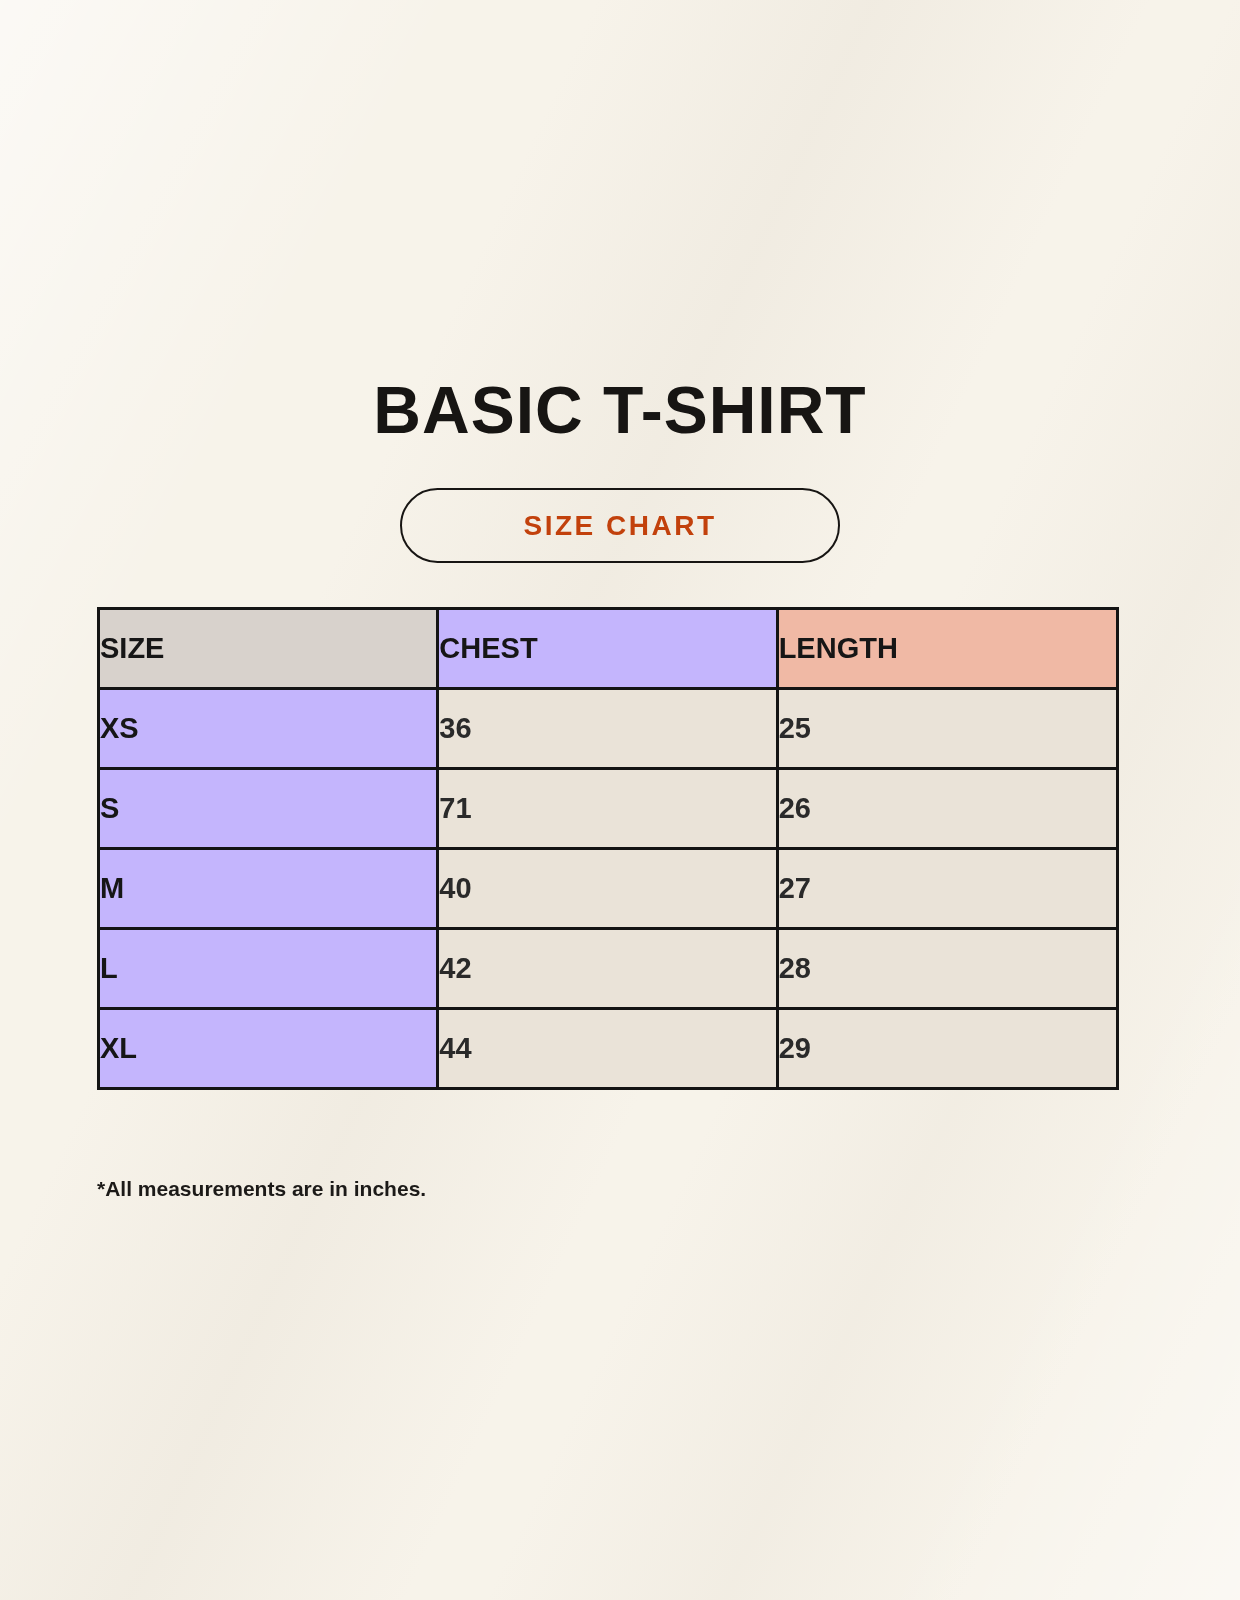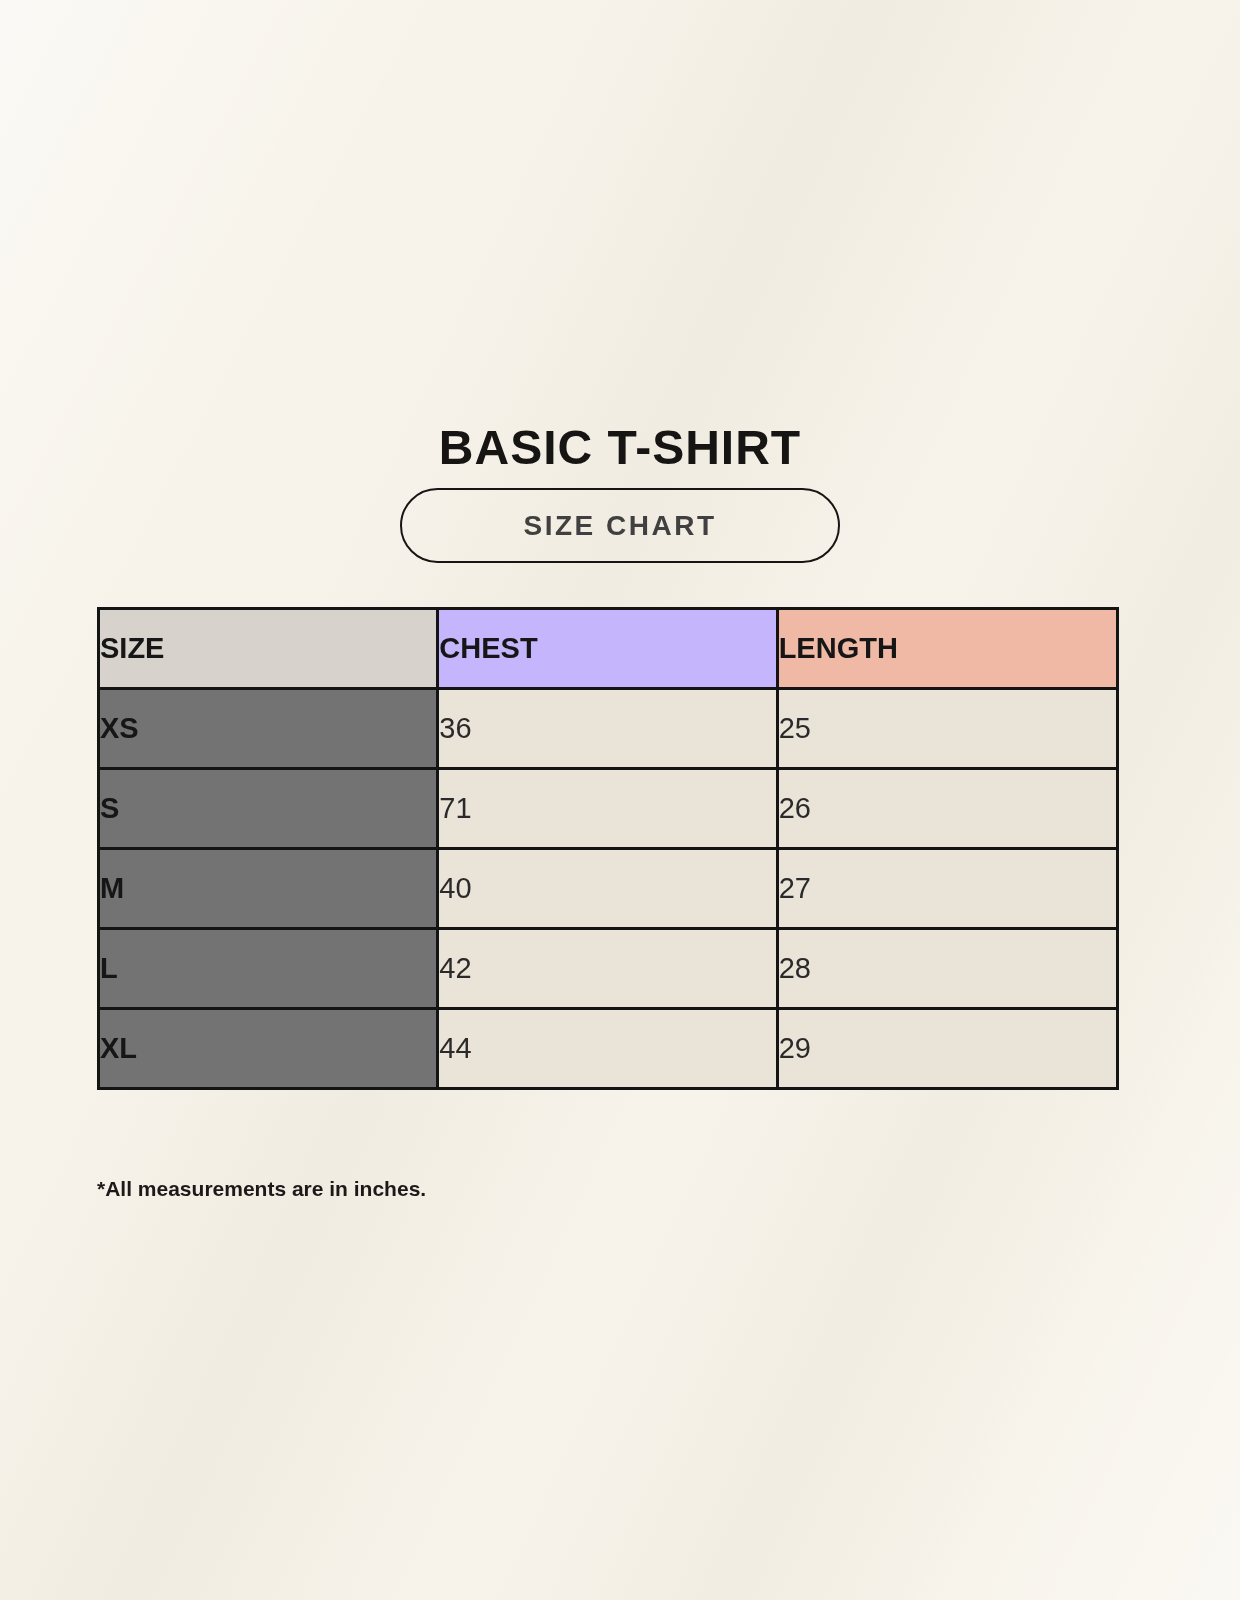--- a/index.html
+++ b/index.html
@@ -18,45 +18,44 @@
   }
 
   .page { position: absolute; inset: 0; }
 
   .title {
     position: absolute;
     top: 372px;
     left: 0;
     width: 100%;
     text-align: center;
-    font-size: 48px;
+    font-size: 66px;
     font-weight: bold;
     letter-spacing: 1px;
     color: #171513;
-    margin-top: 48px;
   }
 
   .pill {
     position: absolute;
     top: 488px;
     left: 50%;
     transform: translateX(-50%);
     width: 440px;
     height: 75px;
     border: 2px solid #171513;
     border-radius: 40px;
     background: transparent;
     display: flex;
     align-items: center;
     justify-content: center;
     font-family: "Liberation Sans", "DejaVu Sans", sans-serif;
     font-size: 28px;
     font-weight: bold;
     letter-spacing: 2.5px;
-    color: #404040;
+    color: #c2410c;
     cursor: pointer;
     text-align: center;
   }
 
   .table-wrap {
     position: absolute;
     top: 607px;
     left: 97px;
     width: 1022px;
   }
@@ -71,22 +70,22 @@
     border: 3px solid #141414;
     height: 80px;
     text-align: left;
     vertical-align: middle;
     font-size: 29px;
   }
   table.size-table th { font-weight: bold; }
   th.col-size  { background: #d8d2cc; width: 33.3%; }
   th.col-chest { background: #c4b5fd; width: 33.3%; }
   th.col-length{ background: #f0b9a5; width: 33.4%; }
-  td.cell-size { background: #737373; font-weight: bold; }
-  td.cell-val  { background: #eae3d8; font-weight: normal; color: #2a2a2a; }
+  td.cell-size { background: #c4b5fd; font-weight: bold; }
+  td.cell-val  { background: #eae3d8; font-weight: bold; color: #2a2a2a; }
 
   .note {
     position: absolute;
     top: 1177px;
     left: 97px;
     width: 1022px;
     font-size: 21px;
     font-weight: bold;
     color: #1c1a18;
   }

